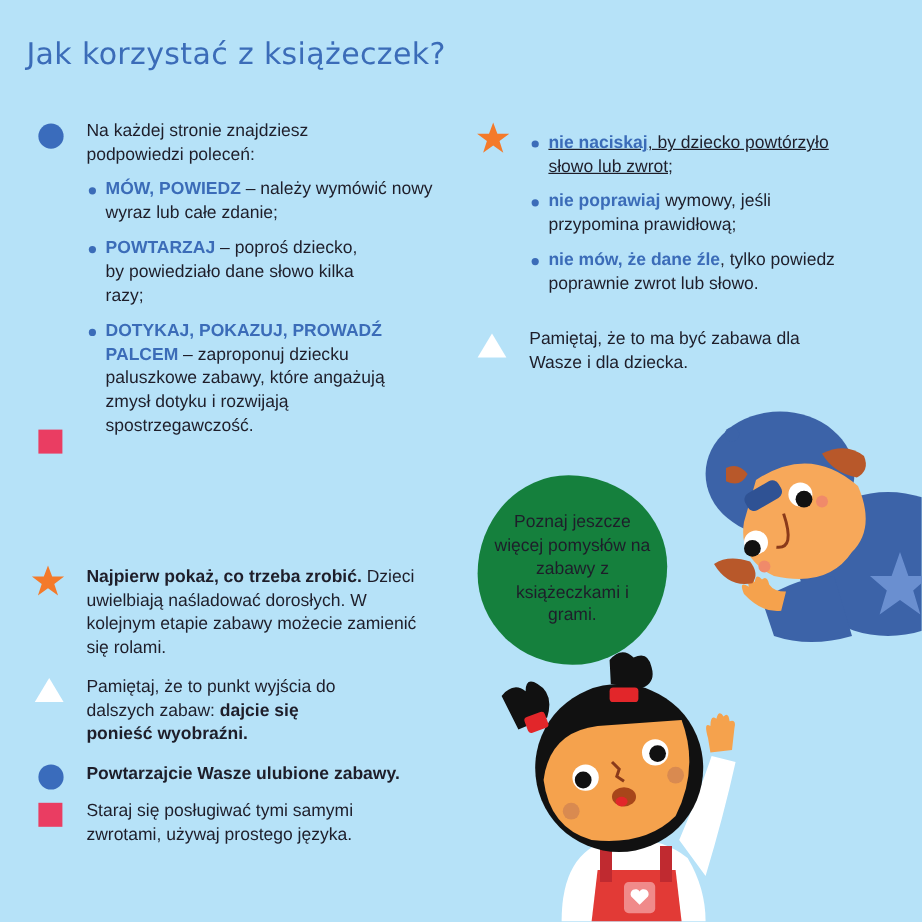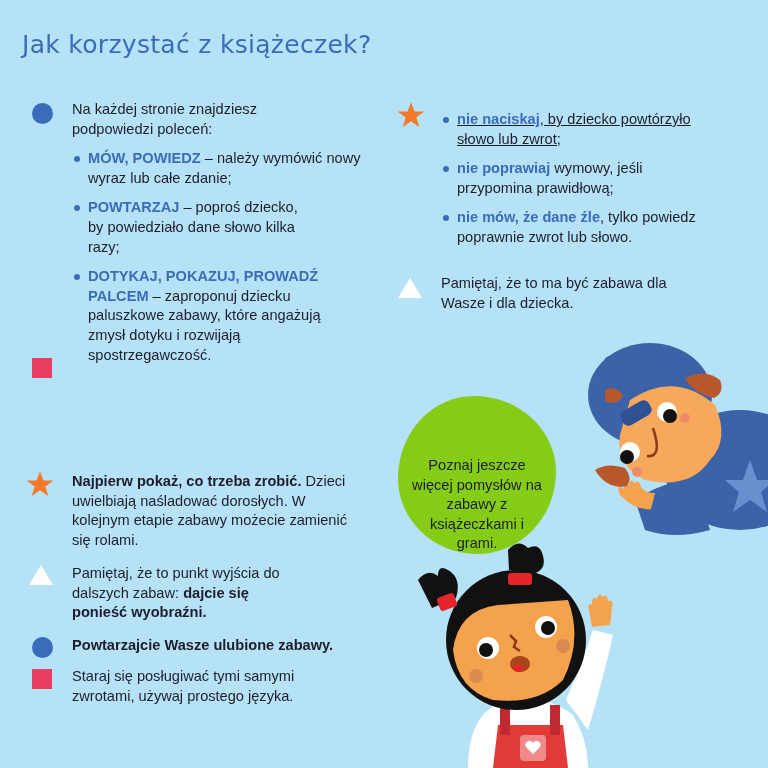--- a/index.html
+++ b/index.html
@@ -25,22 +25,22 @@
   .kw { color: #3b6cb8; font-weight: bold; }
   .b { font-weight: bold; }
   ul.sub { list-style: none; margin: 0; padding: 0; }
   ul.sub li { position: relative; padding-left: 16px; margin-top: 10px; }
   ul.sub li::before {
     content: ""; position: absolute; left: 2px; top: 7px; width: 6px; height: 6px;
     border-radius: 50%; background: #3b6cb8;
   }
   .bubble {
     position: absolute; left: 398px; top: 396px; width: 158px; height: 158px;
-    background: #84cc16; border-radius: 48% 52% 50% 50% / 52% 48% 52% 48%;
-    display: flex; align-items: flex-end; justify-content: center; text-align: center;
+    background: #15803d; border-radius: 48% 52% 50% 50% / 52% 48% 52% 48%;
+    display: flex; align-items: center; justify-content: center; text-align: center;
     font-size: 14.6px; line-height: 19.6px; color: #1e1e2a;
   }
   .bubble div { width: 130px; }
 </style>
 </head>
 <body>
 
 <div class="page">
 
   <div class="title">Jak korzystać z książeczek?</div>

